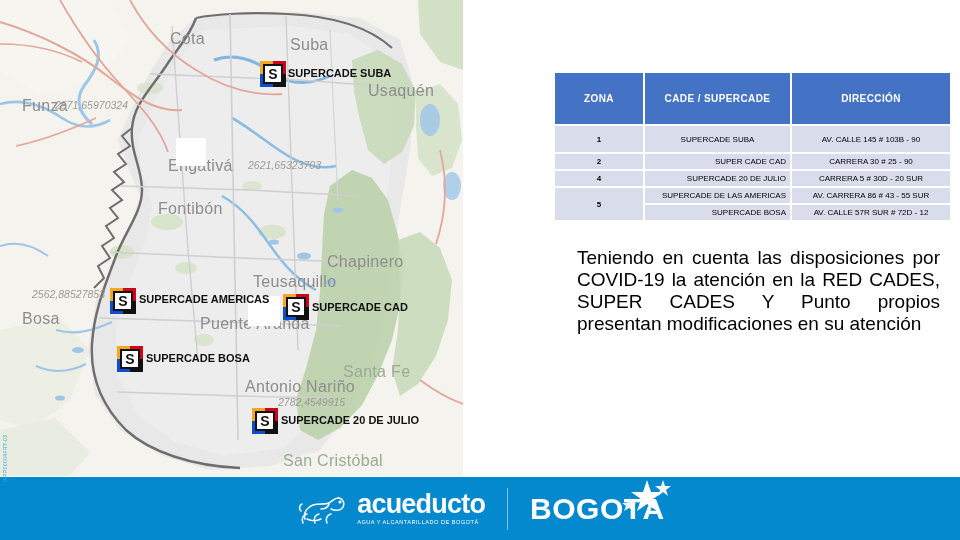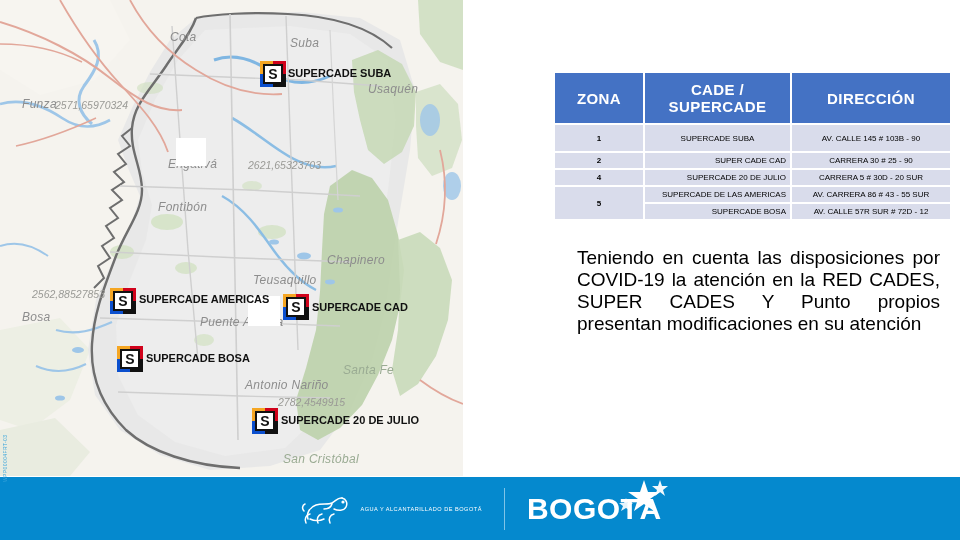--- a/index.html
+++ b/index.html
@@ -15,26 +15,25 @@
   
   #map-panel{
     position:absolute; left:0; top:0; width:463px; height:476px;
     overflow:hidden; background:#F3F1EC;
   }
   .map-svg{position:absolute;left:0;top:0;}
 
   .map-label{
     position:absolute;
     color:#8d8d8d;
-    font-size:12px;
+    font-size:16px;
     font-family:"Liberation Sans", sans-serif;
     white-space:nowrap;
     letter-spacing:.3px;
     pointer-events:none;
-    font-style:italic;
   }
   .map-coord{
     position:absolute;
     color:#9a9a96;
     font-size:10.5px;
     font-style:italic;
     font-family:"Liberation Sans", sans-serif;
     white-space:nowrap;
   }
   .map-label.green{color:#9aab93;}
@@ -78,24 +77,24 @@
   }
   table.cade{
     border-collapse:separate;
     border-spacing:2px;
     width:393px;
     table-layout:fixed;
   }
   table.cade th{
     background:#4472C4;
     color:#ffffff;
-    font-size:15px;
+    font-size:10px;
     font-weight:bold;
     letter-spacing:.4px;
-    padding:8px 2px;
+    padding:20px 2px;
     text-align:center;
     font-family:"Liberation Sans", sans-serif;
   }
   table.cade td{
     background:#D9DCEB;
     color:#000000;
     font-size:8px;
     padding:2px 4px;
     font-family:"Liberation Sans", sans-serif;
     height:11px;
@@ -380,20 +379,21 @@
         <path d="M12,30 C16,32 22,32 26,30"></path>
         <path d="M8,34 C6,30 8,26 12,25"></path>
         <path d="M20,34 C18,30 20,26 24,25"></path>
         <path d="M32,34 C30,30 32,26 36,25"></path>
         <circle cx="45" cy="13" r="1.6" fill="#ffffff" stroke="none"></circle>
         <path d="M6,22 C4,20 4,16 7,15"></path>
         <path d="M26,20 C30,20 33,18 34,15"></path>
       </g>
     </svg>
     <div id="acueducto-text-block">
+      <div id="acueducto-word">acueducto</div>
       <div id="acueducto-sub">AGUA Y ALCANTARILLADO DE BOGOTÁ</div>
     </div>
   </div>
 
   <div id="logo-divider"></div>
 
   <div id="bogota-block">
     <svg width="54" height="46" viewBox="0 0 54 46" style="position:absolute;right:-6px;top:-14px;">
       <polygon points="30,2 34,14 46,14 36,21 40,33 30,26 20,33 24,21 14,14 26,14" fill="#ffffff"></polygon>
       <polygon points="46,2 48,8 54,8 49,12 51,18 46,14 41,18 43,12 38,8 44,8" fill="#ffffff" opacity=".95"></polygon>

